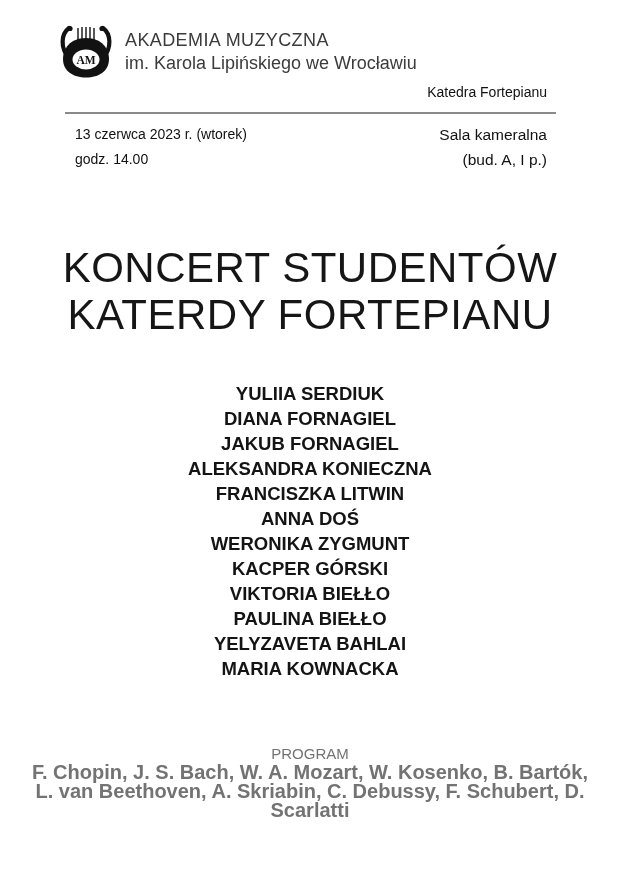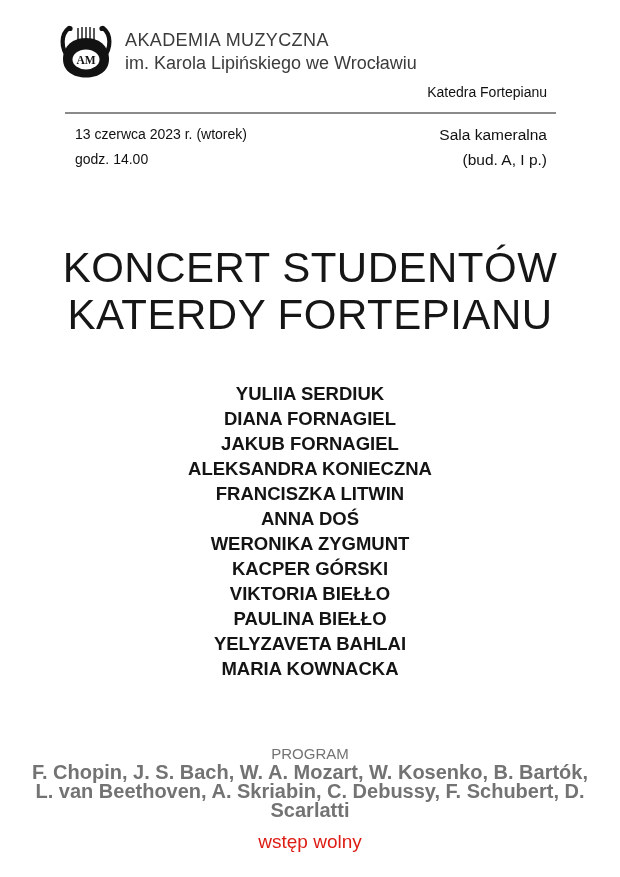--- a/index.html
+++ b/index.html
@@ -200,15 +200,14 @@
     <div>YELYZAVETA BAHLAI</div>
     <div>MARIA KOWNACKA</div>
   </div>
 
   <div class="program">
     <div class="program-heading">PROGRAM</div>
     <div class="program-line">F. Chopin, J. S. Bach, W. A. Mozart, W. Kosenko, B. Bartók,</div>
     <div class="program-line">L. van Beethoven, A. Skriabin, C. Debussy, F. Schubert, D. Scarlatti</div>
   </div>
 
-  <div class="admission" style="color: rgb(222, 28, 19);">wstęp wolny</div>
 
 </div>
 
 </body></html>

